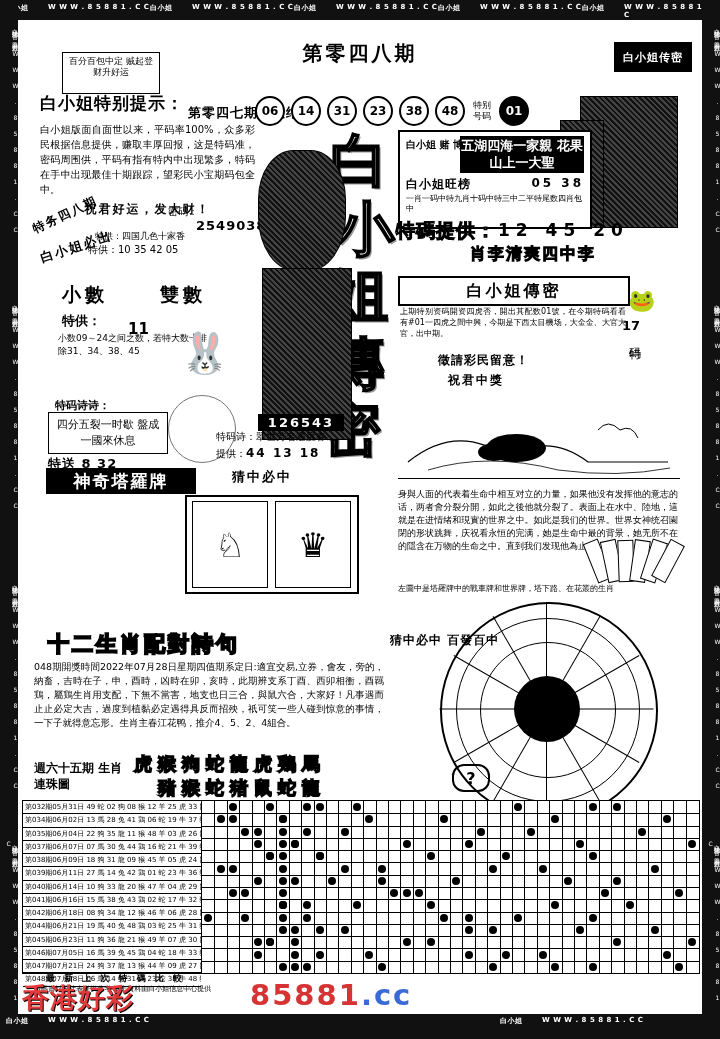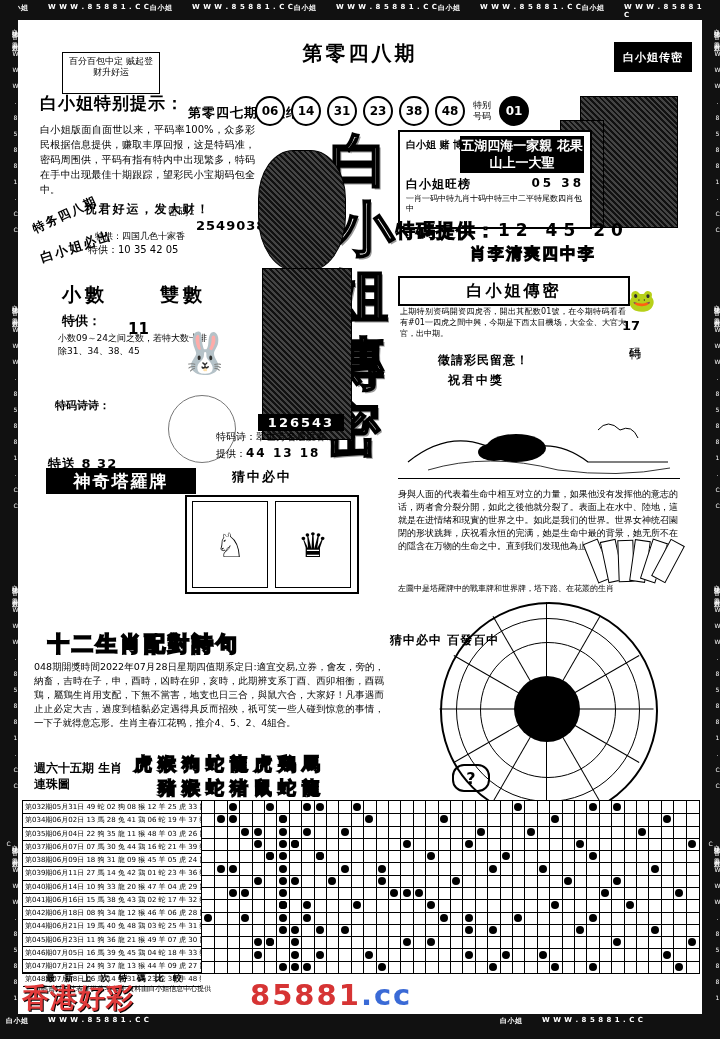--- a/index.html
+++ b/index.html
@@ -282,20 +282,21 @@
   <div class="rot-label">特务四八期</div>
   <div class="rot-label2">白小姐必出</div>
 
   <div class="sd-small">小數</div>
   <div class="sd-double">雙數</div>
   <div class="sd-te">特供：</div>
   <div class="sd-val">11</div>
   <div class="sd-note">小数09～24之间之数，若特大数十排除31、34、38、45</div>
 
   <div class="poem-hd">特码诗诗：</div>
+  <div class="poem-box">四分五裂一时歇 盤成一國來休息</div>
   <div class="tesong">特送 8 32</div>
 
   <div class="tarot-ttl">神奇塔羅牌</div>
   <div class="tarot-art">
     <div class="half a">
         <div class="fig">♘</div>
       </div>
     <div class="half b">
         <div class="fig">♛</div>
       </div>

